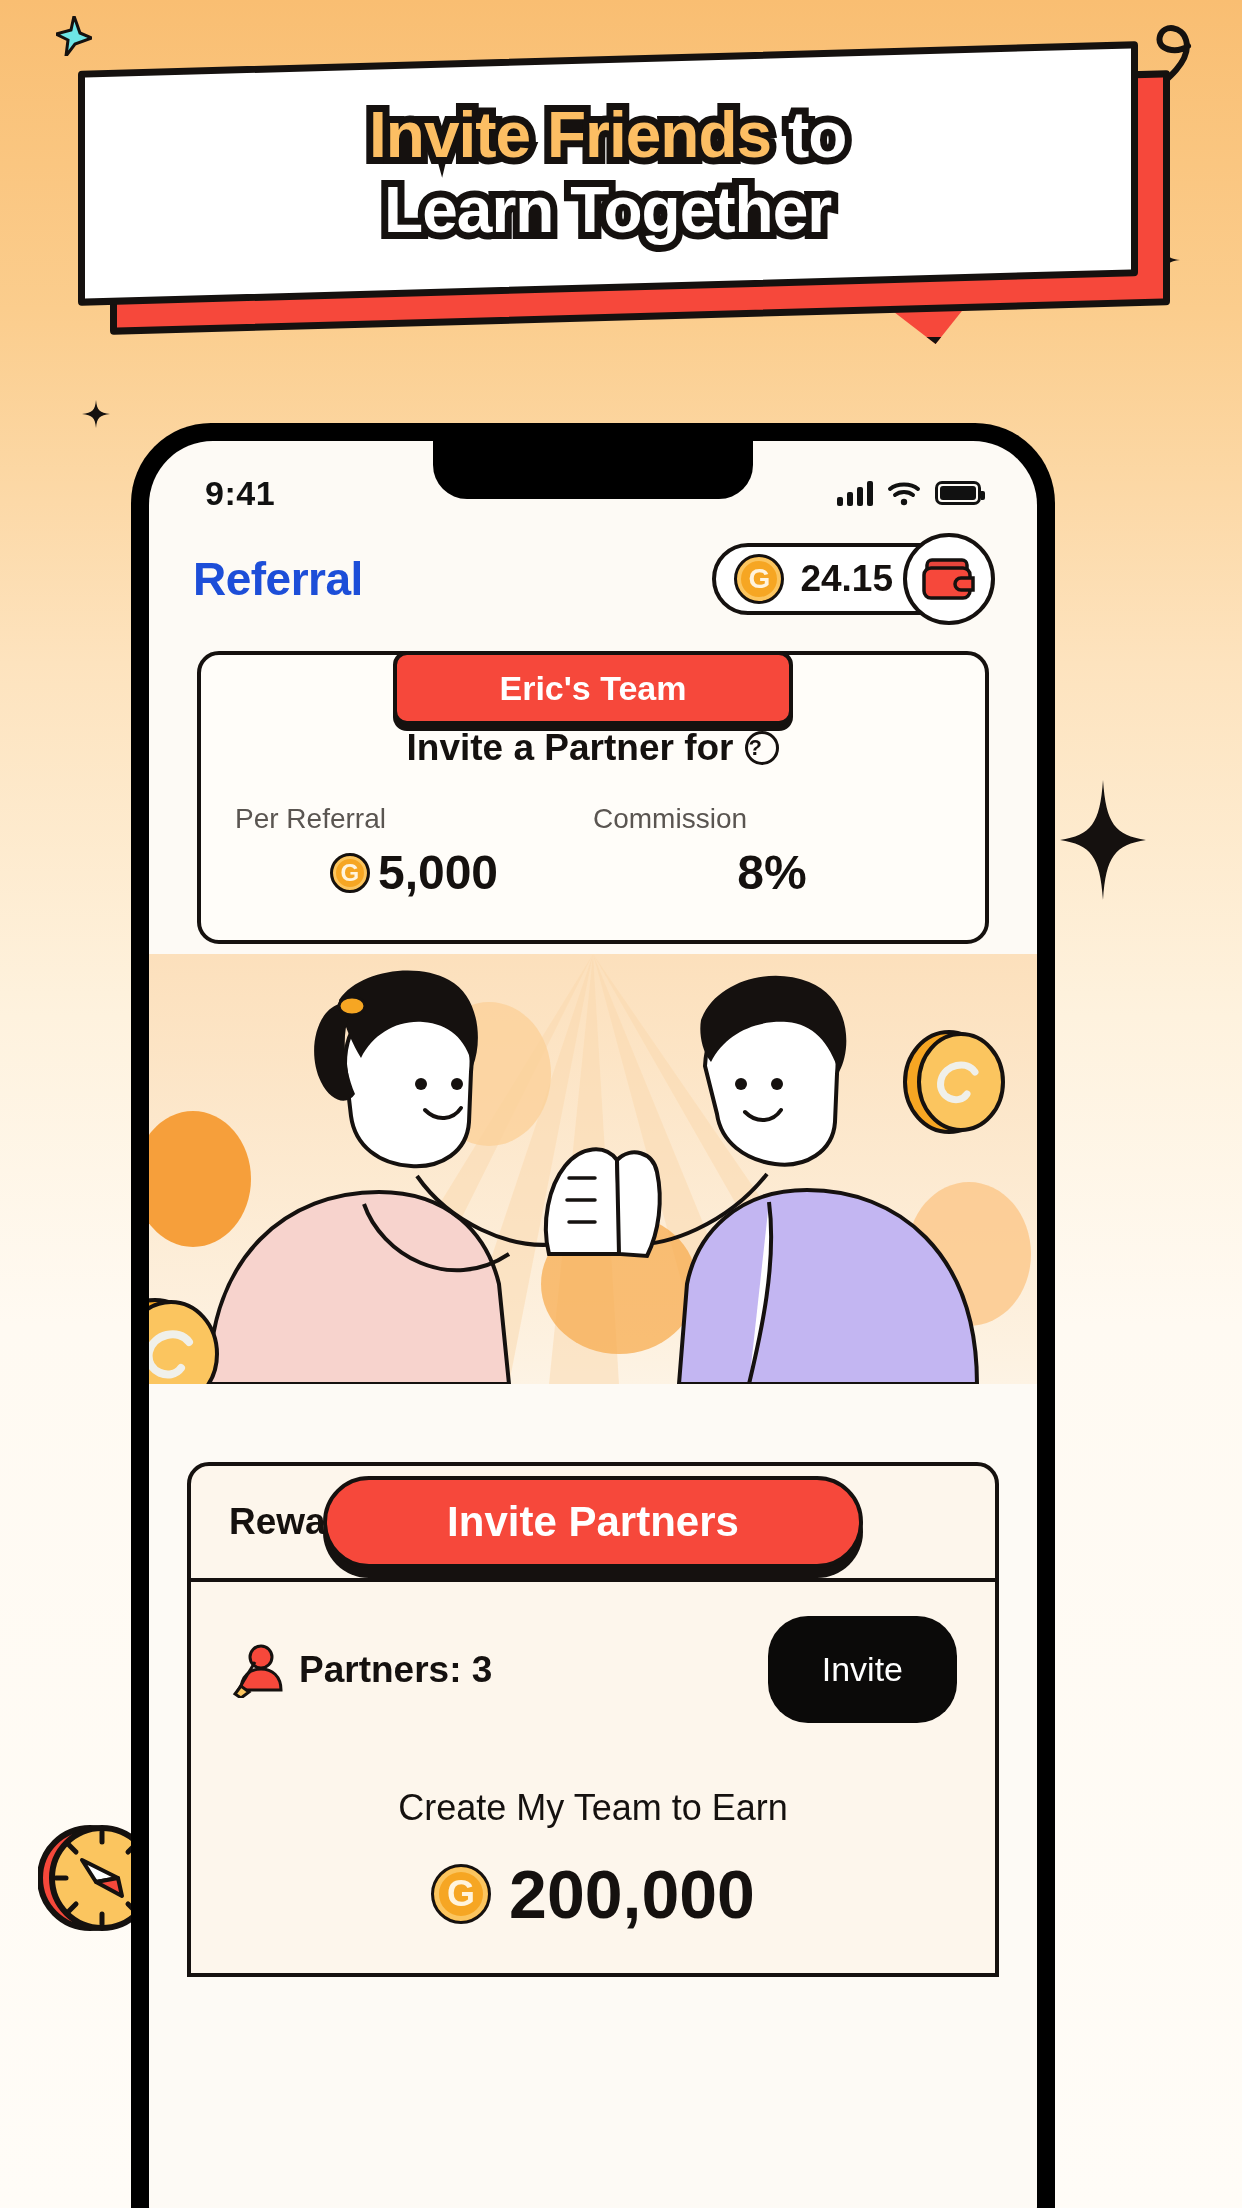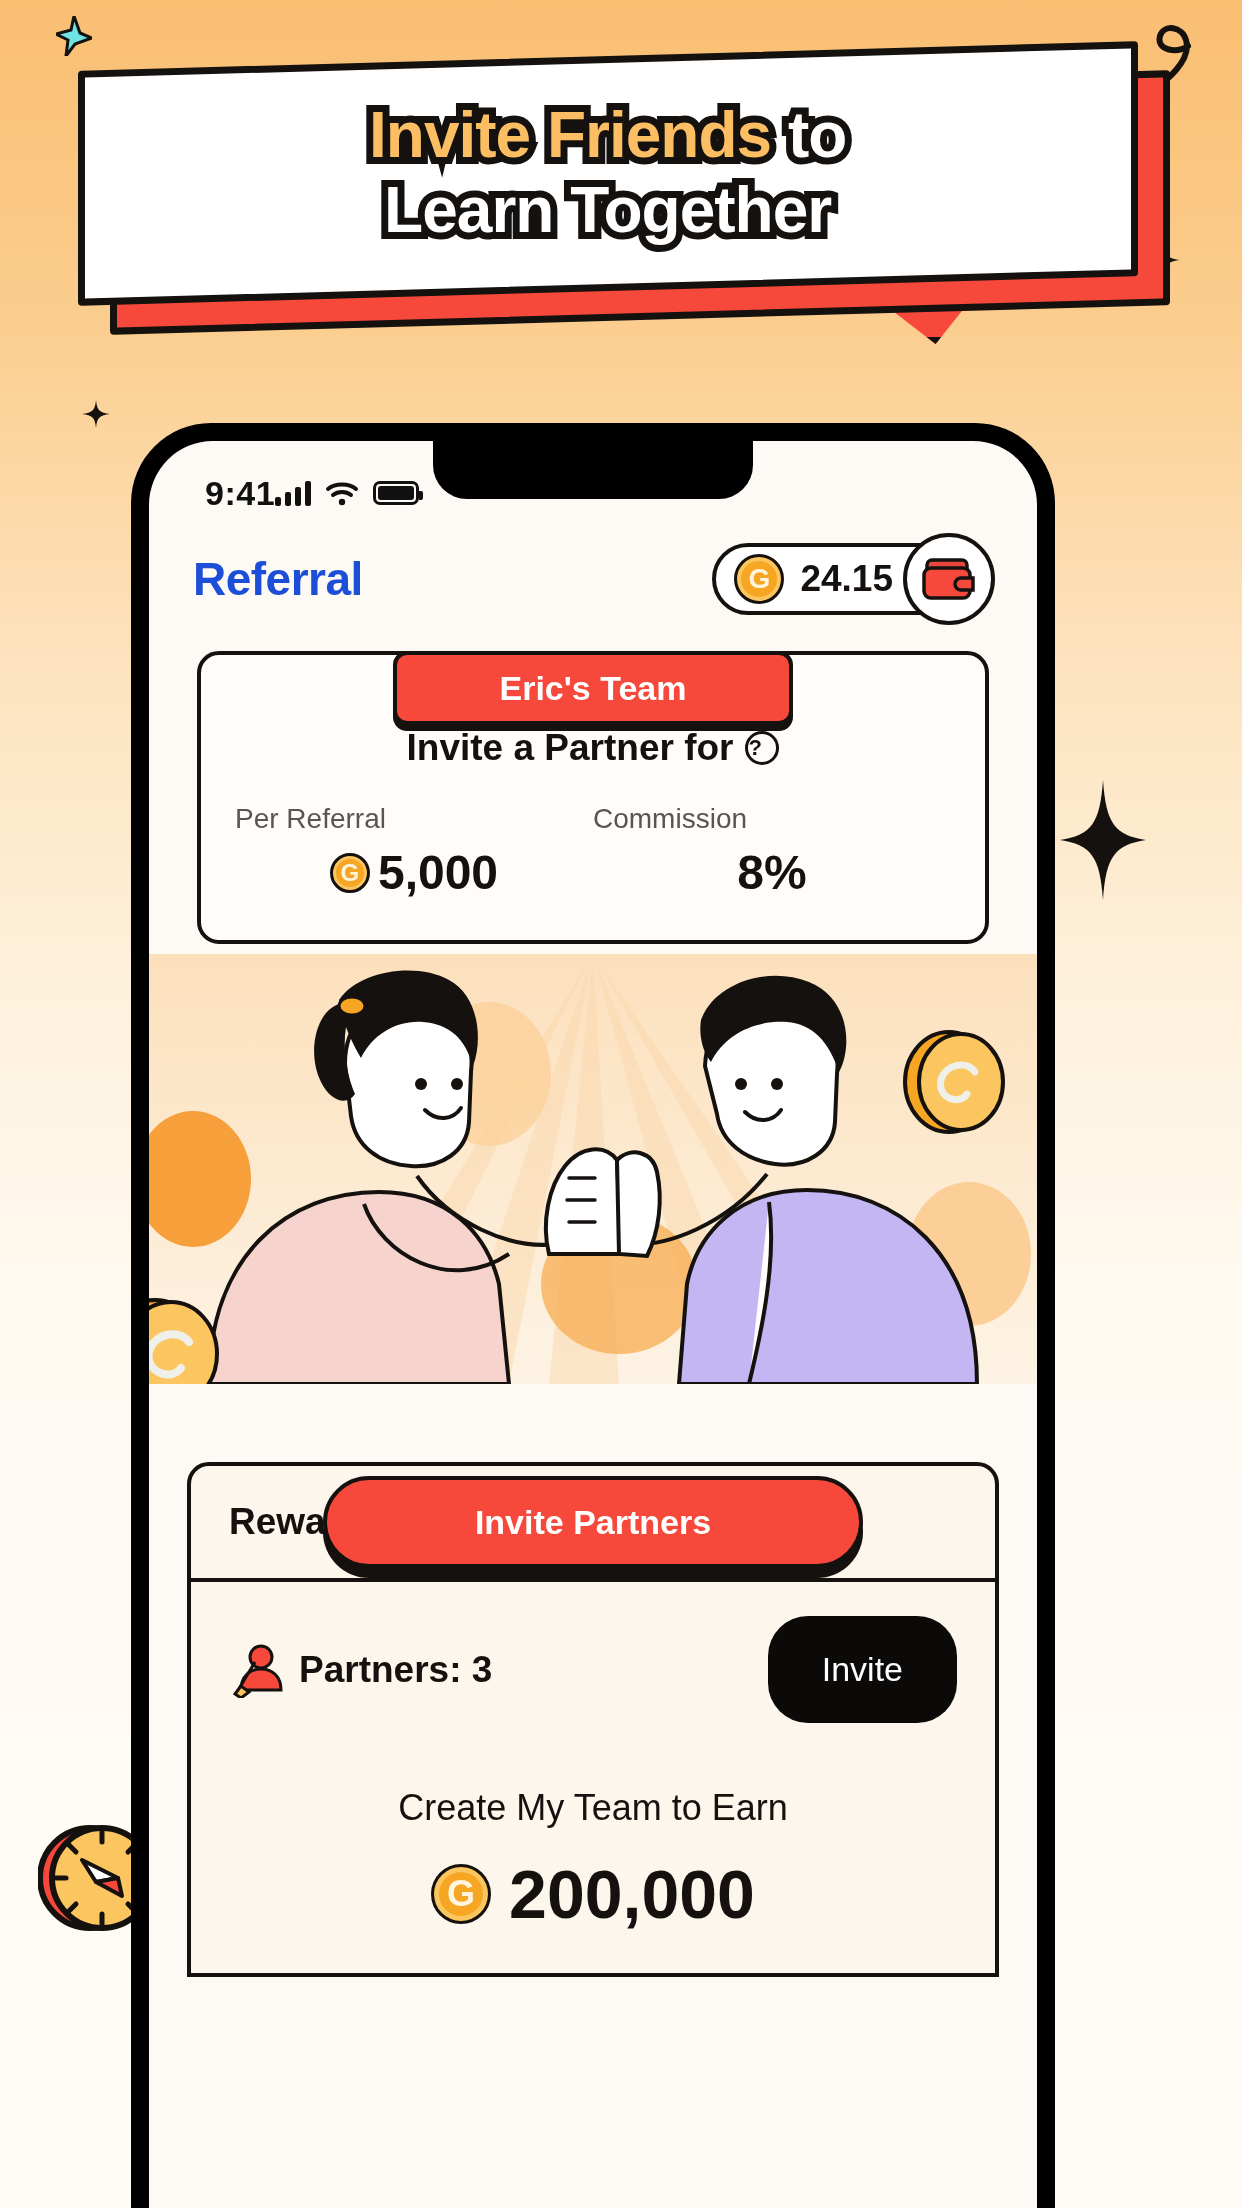--- a/index.html
+++ b/index.html
@@ -56,21 +56,21 @@
     border-radius:64px; overflow:hidden; position:relative;
   }
   .notch {
     position:absolute; left:50%; transform:translateX(-50%); top:-2px;
     width:320px; height:60px; background:#000;
     border-bottom-left-radius:34px; border-bottom-right-radius:34px; z-index:9;
   }
 
   
   .statusbar {
-    height:86px; display:flex; align-items:center; justify-content:flex-start;
+    height:86px; display:flex; align-items:center; justify-content:space-between;
     padding:18px 56px 0 56px; position:relative;
   }
   .sb-time { font-size:34px; font-weight:600; color:#111; letter-spacing:.5px; }
   .sb-icons { display:flex; align-items:center; gap:14px; }
   .bars { display:flex; align-items:flex-end; gap:4px; height:26px; }
   .bars i { width:6px; background:#111; border-radius:2px; display:block; }
   .bars i:nth-child(1){height:9px}.bars i:nth-child(2){height:14px}
   .bars i:nth-child(3){height:19px}.bars i:nth-child(4){height:25px}
   .batt { width:46px; height:24px; border:3px solid #111; border-radius:7px; padding:2px; position:relative; }
   .batt::after{content:"";position:absolute;right:-7px;top:7px;width:4px;height:9px;background:#111;border-radius:0 2px 2px 0;}
@@ -132,21 +132,21 @@
   .illus { position:relative; height:430px; margin-top:10px; overflow:hidden; }
   .illus svg { position:absolute; left:0; top:0; }
 
   
   .cta-wrap { position:absolute; left:0; right:0; top:1035px; display:flex; justify-content:center; z-index:8; }
   .cta-shadow { position:absolute; top:10px; width:540px; height:92px; background:#15110F; border-radius:48px; }
   .cta {
     position:relative; width:540px; height:92px; background:#F6483B;
     border:4px solid #15110F; border-radius:48px;
     display:flex; align-items:center; justify-content:center;
-    color:#fff; font-size:34px; font-weight:bold;
+    color:#fff; font-size:42px; font-weight:bold;
   }
 
   
   .list-card {
     margin:78px 38px 0 38px; border:4px solid #15110F; border-top-left-radius:22px;
     border-top-right-radius:22px; background:#FDF6EC; overflow:hidden;
   }
   .row { display:flex; align-items:center; padding:34px 38px; }
   .row + .row { border-top:4px solid #15110F; }
   .row-label { font-size:37px; font-weight:bold; color:#15110F; }

